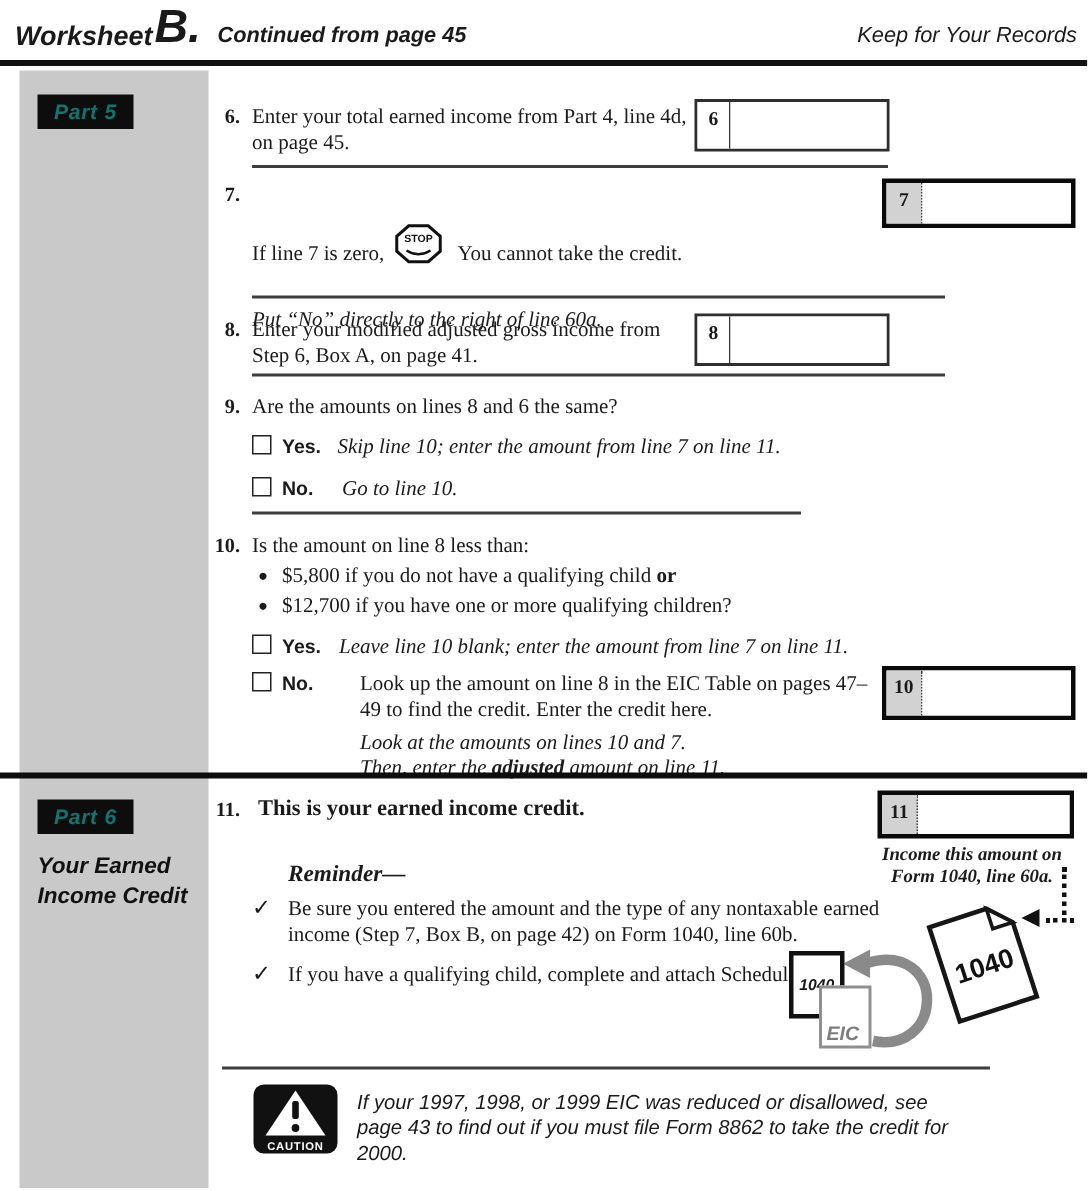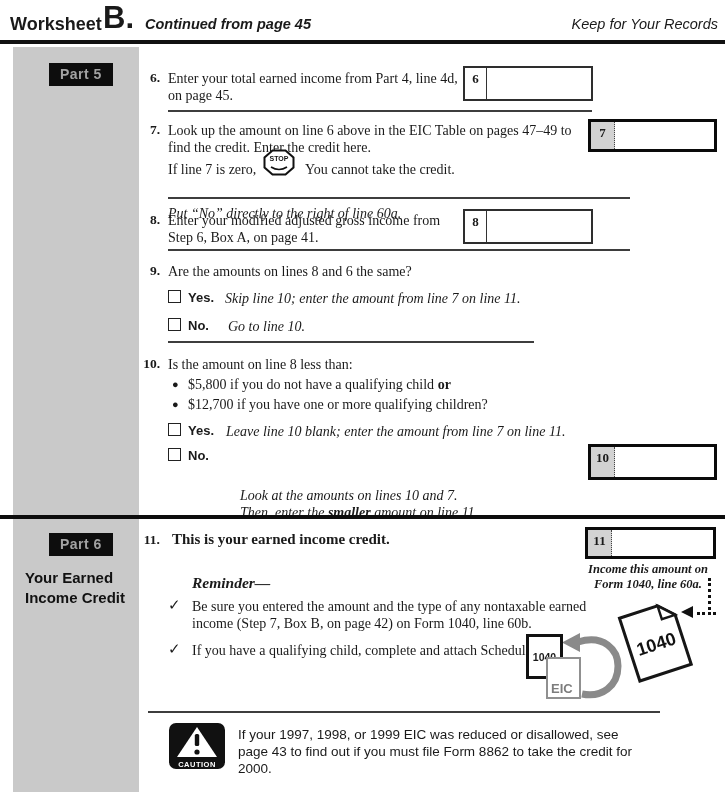--- a/index.html
+++ b/index.html
@@ -1,29 +1,29 @@
 <!DOCTYPE html>
 <html><head>
 <meta charset="utf-8">
 <style>
   html,body{margin:0;padding:0;background:#fff;}
   #page{position:relative;width:725px;height:794px;background:#fff;overflow:hidden;
         font-family:"Liberation Serif","DejaVu Serif",serif;color:#1a1a1a;}
   .abs{position:absolute;}
-  .sans{font-family:"Liberation Sans","DejaVu Sans",sans-serif;}
+  .sans{font-family:"Liberation Sans","DejaVu Sans",sans-serif;font-style:italic;}
   .serif{font-family:"Liberation Serif","DejaVu Serif",serif;}
   .b{font-weight:bold;}
   .i{font-style:italic;}
   .txt{font-size:14px;line-height:17px;}
   
   .hdr-rule{position:absolute;left:0;top:40px;width:725px;height:4px;background:#111;}
   
   .sidebar{position:absolute;left:13px;top:47px;width:126px;height:745px;background:#c9c9c9;}
-  .part-badge{position:absolute;background:#0d0d0d;color:#a3a3a3;font-size:14px;font-weight:bold;
-              padding:3px 11px 4px 11px;letter-spacing:.5px;margin-left:24px;}
+  .part-badge{position:absolute;background:#0d0d0d;color:#0f766e;font-size:14px;font-weight:bold;
+              padding:3px 11px 4px 11px;letter-spacing:.5px;}
   .side-title{position:absolute;left:25px;font-size:15px;font-weight:bold;line-height:20px;color:#111;}
   
   .sep{position:absolute;height:2px;background:#3d3d3d;}
   .thick-rule{position:absolute;left:0;width:725px;height:4px;background:#0d0d0d;}
   
   .amtbox{position:absolute;background:#fff;display:flex;box-sizing:border-box;}
   .amtbox.thin{border:2px solid #2e2e2e;}
   .amtbox.thick{border:3px solid #0a0a0a;}
   .amtbox .lbl{display:flex;align-items:flex-start;justify-content:center;font-weight:bold;
                font-size:13px;padding-top:3px;box-sizing:border-box;}
@@ -64,21 +64,20 @@
 
   <span class="num" style="left:138px;top:70px;">6.</span>
   <div class="abs txt" style="left:168px;top:70px;width:300px;">Enter your total earned income from Part 4, line 4d, on page 45.</div>
   <div class="amtbox thin" style="left:463px;top:66px;width:130px;height:35px;">
     <div class="lbl">6</div>
     <div class="entry"></div>
   </div>
   <div class="sep" style="left:168px;top:110px;width:424px;"></div>
 
   <span class="num" style="left:138px;top:122px;">7.</span>
-  <div class="abs txt" style="left:168px;top:122px;width:428px;">Look up the amount on line 6 above in the EIC Table on pages 47–49 to find the credit. Enter the credit here.</div>
   <div class="amtbox thick" style="left:588px;top:119px;width:129px;height:33px;">
     <div class="lbl">7</div>
     <div class="entry"></div>
   </div>
   <span class="abs txt" style="left:168px;top:161px;">If line 7 is zero,</span>
   <svg class="abs" style="left:263px;top:149px;" width="32" height="27" viewBox="0 0 32 27">
     <polygon points="9.5,1.5 22.5,1.5 30.5,8.5 30.5,18.5 22.5,25.5 9.5,25.5 1.5,18.5 1.5,8.5" fill="#fff" stroke="#111" stroke-width="2"></polygon>
     <text x="16" y="12" text-anchor="middle" font-size="7" font-weight="bold" font-family="Liberation Sans, DejaVu Sans, sans-serif" fill="#111">STOP</text>
     <path d="M8 18 Q16 23 24 18" fill="none" stroke="#111" stroke-width="1.6"></path>
   </svg>
@@ -108,23 +107,24 @@
   <span class="abs txt" style="left:168px;top:356px;">Is the amount on line 8 less than:</span>
   <span class="bullet" style="left:172px;top:378px;">●</span>
   <span class="abs txt" style="left:188px;top:376px;"><span>$5,800 if you do not have a qualifying child </span><span class="b">or</span></span>
   <span class="bullet" style="left:172px;top:398px;">●</span>
   <span class="abs txt" style="left:188px;top:396px;">$12,700 if you have one or more qualifying children?</span>
   <div class="chk" style="left:168px;top:423px;"></div>
   <span class="abs optlbl" style="left:188px;top:423px;">Yes.</span>
   <span class="abs txt i" style="left:226px;top:423px;">Leave line 10 blank; enter the amount from line 7 on line 11.</span>
   <div class="chk" style="left:168px;top:448px;"></div>
   <span class="abs optlbl" style="left:188px;top:448px;">No.</span>
+  <div class="abs txt" style="left:240px;top:448px;width:345px;">Look up the amount on line 8 in the EIC Table on pages 47–49 to find the credit. Enter the credit here.</div>
   <div class="abs txt i" style="left:240px;top:487px;">
     <div>Look at the amounts on lines 10 and 7.</div>
-    <div><span>Then, enter the </span><span class="b">smaller</span><span> amount on line 11.</span></div>
+    <div><span>Then, enter the </span><span class="b">adjusted</span><span> amount on line 11.</span></div>
   </div>
   <div class="amtbox thick" style="left:588px;top:444px;width:129px;height:36px;">
     <div class="lbl">10</div>
     <div class="entry"></div>
   </div>
 
   <div class="thick-rule" style="top:515px;"></div>
 
   <span class="num" style="left:138px;top:532px;">11.</span>
   <span class="abs b" style="left:172px;top:531px;font-size:15px;">This is your earned income credit.</span>

